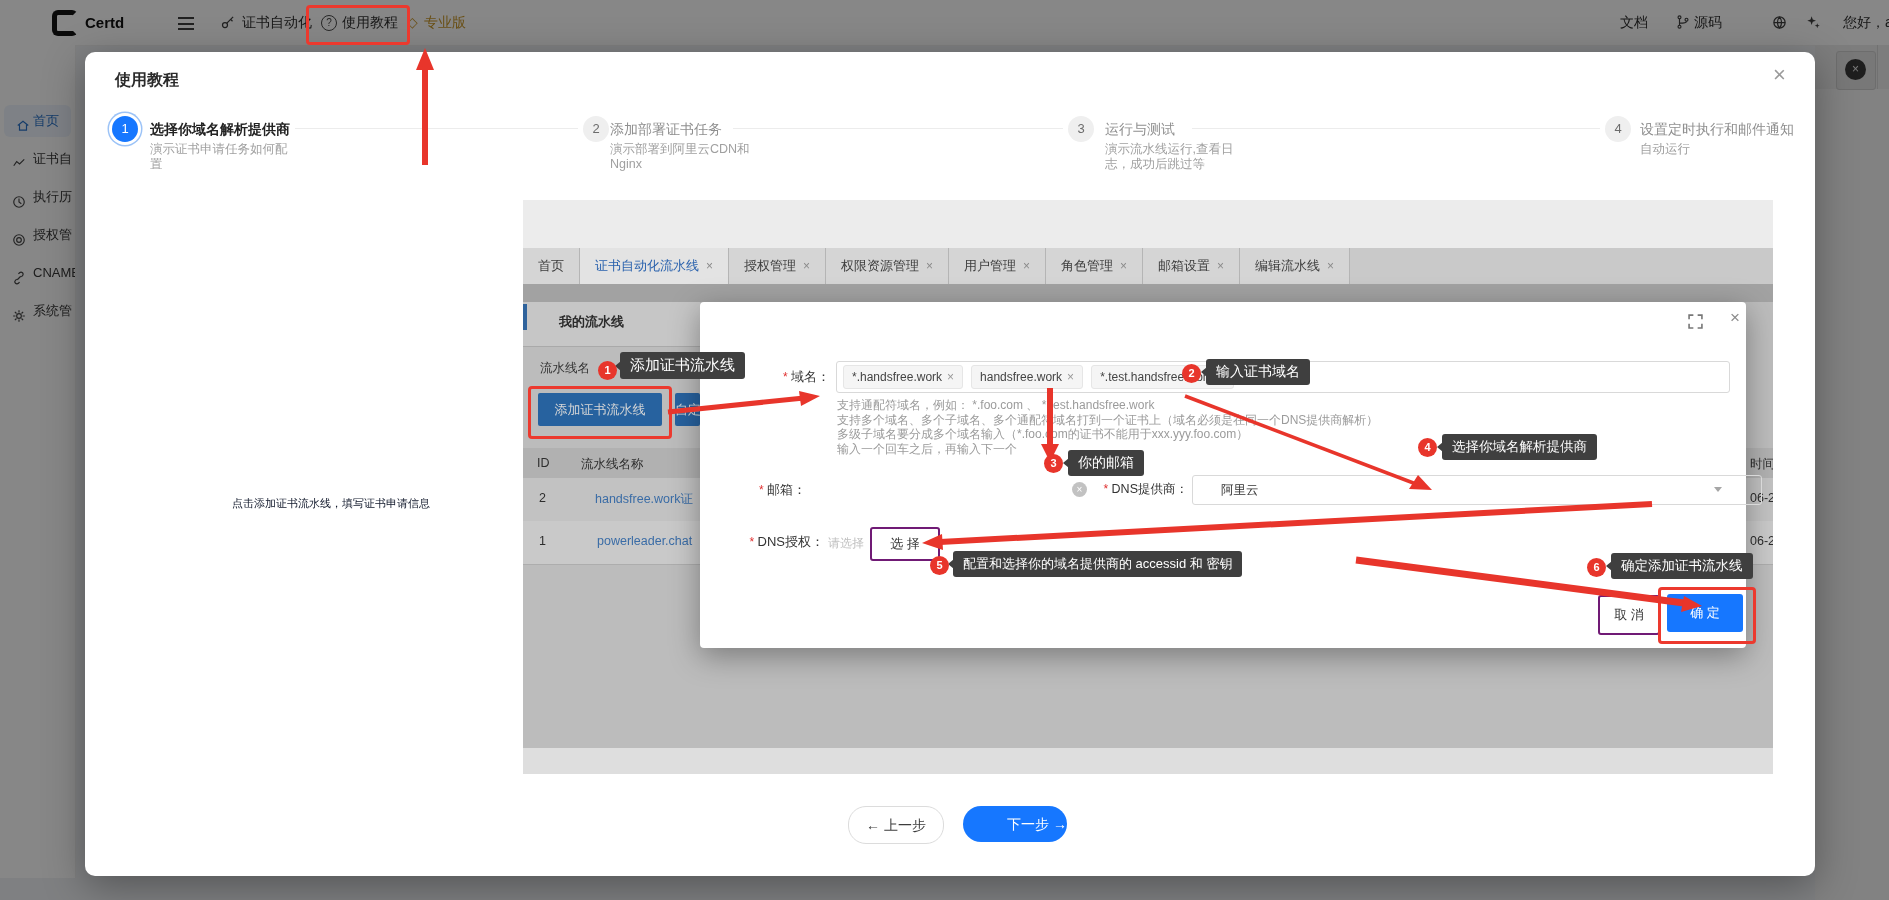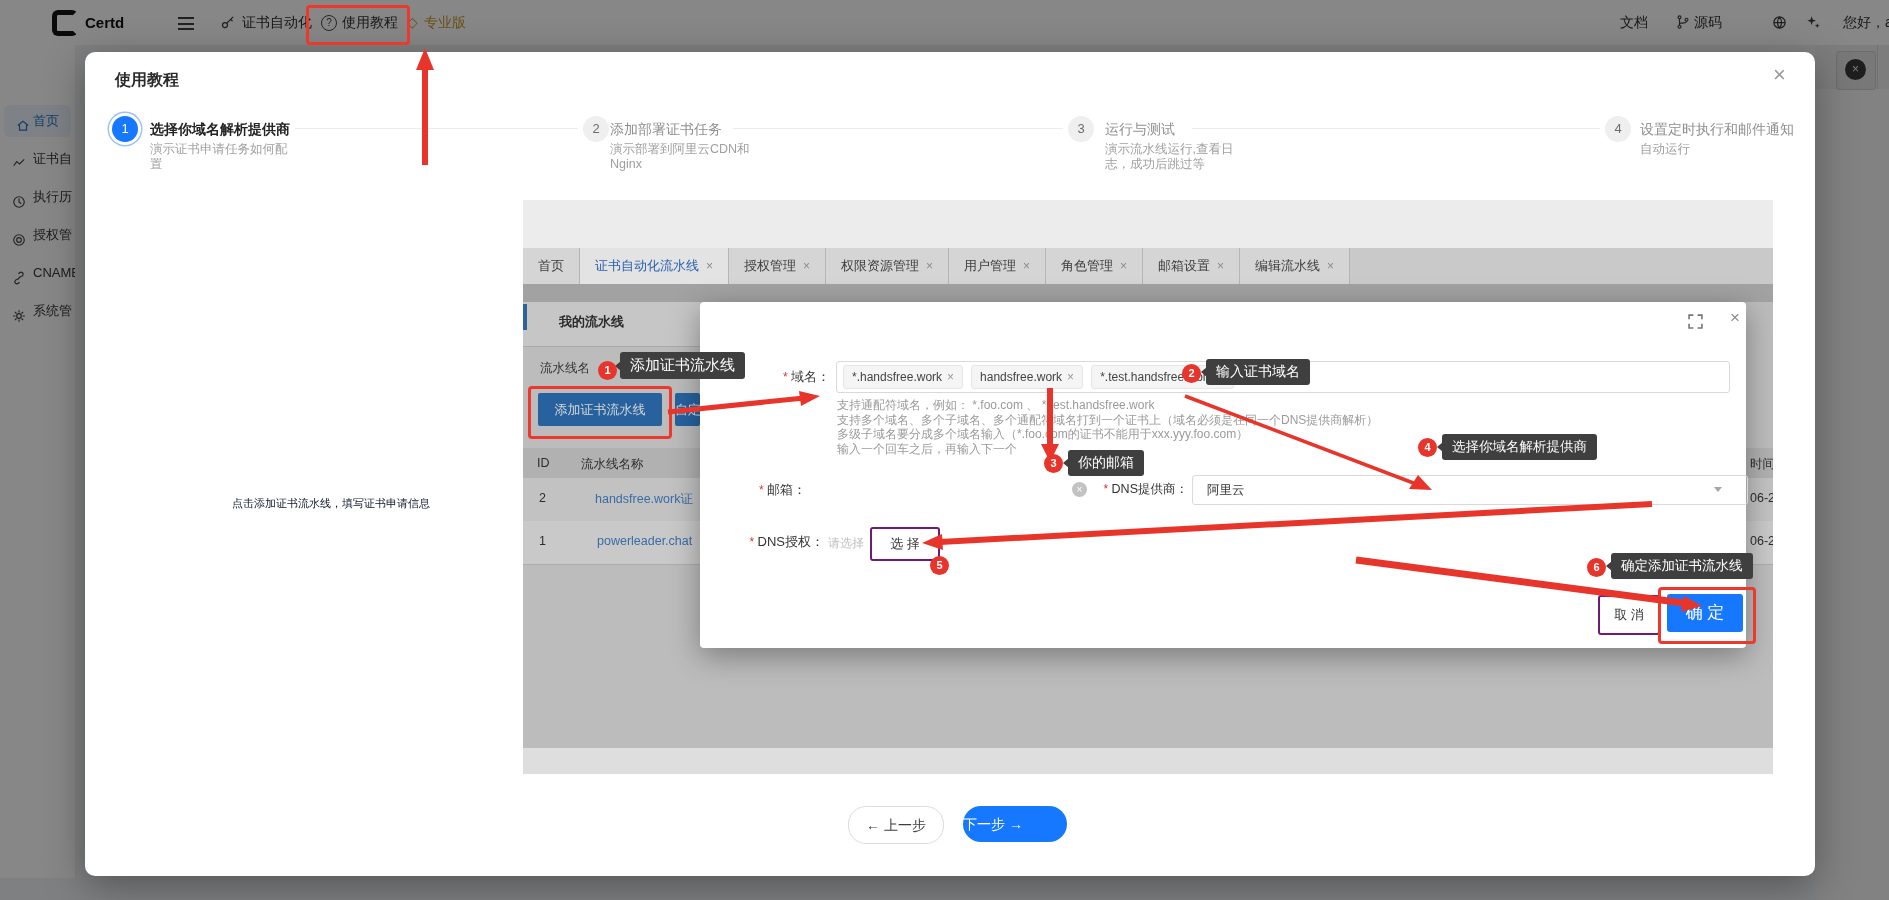--- a/index.html
+++ b/index.html
@@ -38,21 +38,21 @@
   .step-active{background:#1677ff;color:#fff;box-shadow:0 0 0 3px #fff,0 0 0 4.5px #9cc3f7}
   .step-wait{background:#efefef;color:#6c6c6c}
   .step-title{font-size:14px;white-space:nowrap}
   .st-on{color:#232323;font-weight:600}
   .st-off{color:#8f8f8f}
   .step-desc{font-size:12.5px;color:#a0a0a0;line-height:15px}
   .connector{height:1px;background:#ececec}
   .caption-h{font-size:19px;font-weight:bold;color:#2b2b2b;text-align:center}
   .caption-s{font-size:11px;color:#0f172a;text-align:center}
   .btn-prev{left:763px;top:754px;width:94px;height:36px;border:1px solid #dcdcdc;border-radius:18px;background:#fff;font-size:14px;color:#3d3d3d;text-align:center;line-height:36px}
-  .btn-next{left:878px;top:754px;width:104px;height:36px;border-radius:18px;background:#1677ff;font-size:14px;color:#fff;text-align:left;line-height:36px}
+  .btn-next{left:878px;top:754px;width:104px;height:36px;border-radius:18px;background:#1677ff;font-size:14px;color:#fff;text-align:right;line-height:36px}
   
   .shot{left:438px;top:148px;width:1250px;height:574px;overflow:hidden}
   .shot-topband{left:0;top:0;width:1250px;height:48px;background:#ececec}
   .shot-tabbar{left:0;top:48px;width:1250px;height:36px;background:#c9c9c9;display:flex}
   .shot-tab{height:36px;line-height:36px;padding:0 15px;font-size:13px;color:#3d3d3d;background:#d5d5d5;border-right:1px solid #b5b5b5;white-space:nowrap}
   .shot-tab .x{color:#8a8a8a;margin-left:7px;font-size:12px}
   .shot-tab-active{background:#e3e3e3;color:#2a62ad}
   .shot-gap{left:0;top:84px;width:1250px;height:18px;background:#a2a2a2}
   .shot-content{left:0;top:102px;width:1250px;height:446px;background:#bcbcbc}
   .panelhead{left:0;top:102px;width:177px;height:44px;background:#c6c6c6;border-bottom:1px solid #a9a9a9}
@@ -68,24 +68,24 @@
   .dlg{left:177px;top:102px;width:1046px;height:346px;background:#fff;border-radius:4px;box-shadow:0 8px 30px rgba(0,0,0,.35)}
   .dlg-label{font-size:13px;color:#333;text-align:right;white-space:nowrap}
   .req::before{content:"* ";color:#e03131;font-size:12px}
   .dlg-input{border:1px solid #d9d9d9;border-radius:3px;background:#fff}
   .tagrow{display:flex;align-items:center;gap:8px;padding-left:6px;height:100%}
   .tag{height:22px;line-height:22px;padding:0 8px;background:#f5f5f5;border:1px solid #e6e6e6;border-radius:3px;font-size:12px;color:#444;white-space:nowrap}
   .tag .x{color:#999;margin-left:5px}
   .helper{font-size:12px;color:#9b9b9b;line-height:14.5px;white-space:nowrap}
   .email-input{background:#eef4fc;border:1px solid #c9d8ec;border-radius:3px;font-size:13px;color:#333;line-height:28px;padding-left:10px;white-space:nowrap}
   .clear-ic{width:15px;height:15px;border-radius:50%;background:#c2c2c2;color:#fff;font-size:10px;line-height:15px;text-align:center}
-  .sel{border:1px solid #d9d9d9;border-radius:3px;font-size:12.5px;color:#333;line-height:28px;padding-left:14px}
+  .sel{border:1px solid #d9d9d9;border-radius:3px;font-size:12.5px;color:#333;line-height:28px;padding-left:28px}
   .caret{width:0;height:0;border-left:4.5px solid transparent;border-right:4.5px solid transparent;border-top:5.5px solid #a6a6a6}
   .dlg-btn-sec{border:2px solid #701a75;border-radius:3px;background:#fff;font-size:13px;color:#333;text-align:center}
-  .dlg-btn-pri{background:#1677ff;border-radius:3px;font-size:17px;color:#fff;text-align:center}
+  .dlg-btn-pri{background:#1677ff;border-radius:3px;font-size:13px;color:#fff;text-align:center}
   .placeholder{font-size:12px;color:#c0c0c0;white-space:nowrap}
   
   .ann-svg{left:0;top:0;z-index:60;pointer-events:none}
   .redbox{border:3px solid #ec392e;border-radius:4px;z-index:59}
   .badge{width:19px;height:19px;border-radius:50%;background:#e8352b;color:#fff;font-size:11px;font-weight:bold;text-align:center;line-height:19px;z-index:62}
   .tip{background:#3f3f3f;color:#fff;border-radius:3px;padding:4px 10px;white-space:nowrap;z-index:61}
   .tip::before{content:"";position:absolute;left:-5px;top:50%;margin-top:-5px;border-top:5px solid transparent;border-bottom:5px solid transparent;border-right:6px solid #3f3f3f}
 </style>
 </head>
 <body>
@@ -320,17 +320,18 @@
   <div class="abs badge" style="left:1182px;top:364px">2</div>
   <div class="abs tip" style="left:1206px;top:359px;font-size:14px">输入证书域名</div>
 
   <div class="abs badge" style="left:1044px;top:454px">3</div>
   <div class="abs tip" style="left:1068px;top:450px;font-size:14px">你的邮箱</div>
 
   <div class="abs badge" style="left:1418px;top:438px">4</div>
   <div class="abs tip" style="left:1442px;top:434px;font-size:13.5px">选择你域名解析提供商</div>
 
   <div class="abs badge" style="left:930px;top:556px">5</div>
+  <div class="abs tip" style="left:953px;top:551px;font-size:13px">配置和选择你的域名提供商的 accessid 和 密钥</div>
 
   <div class="abs badge" style="left:1587px;top:558px">6</div>
   <div class="abs tip" style="left:1611px;top:553px;font-size:13.5px">确定添加证书流水线</div>
 
 </div>
 
 </body></html>

